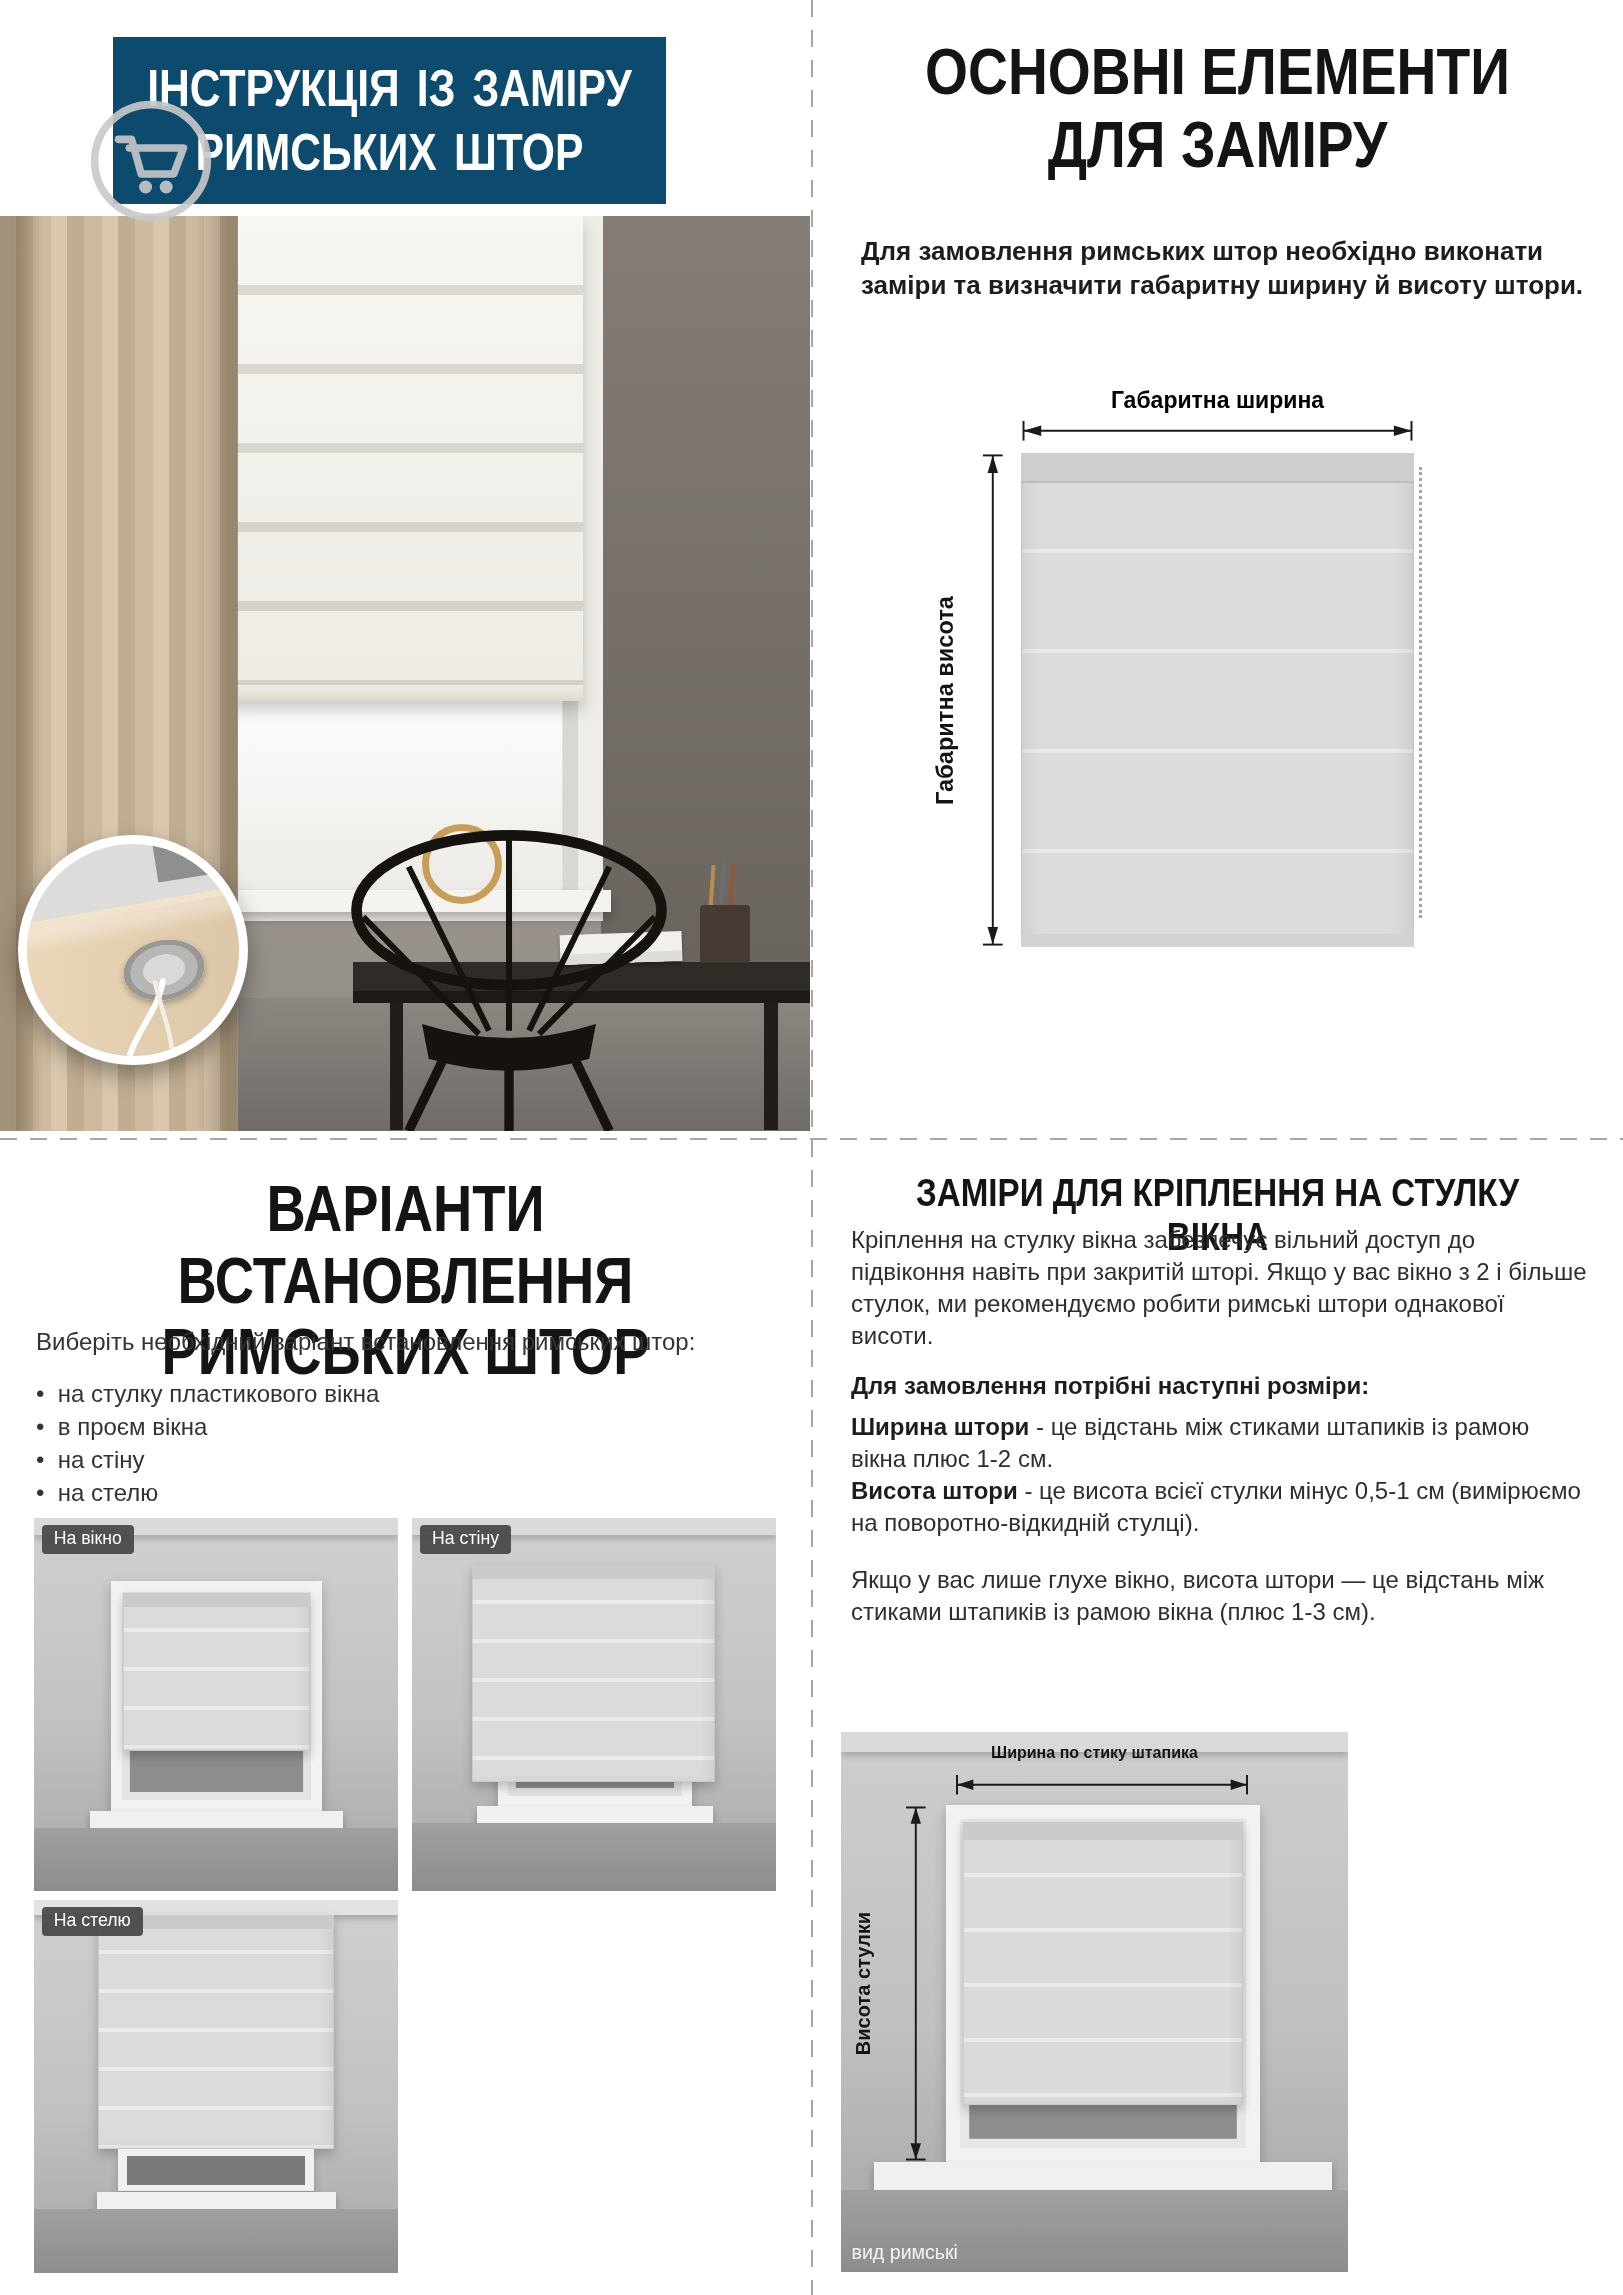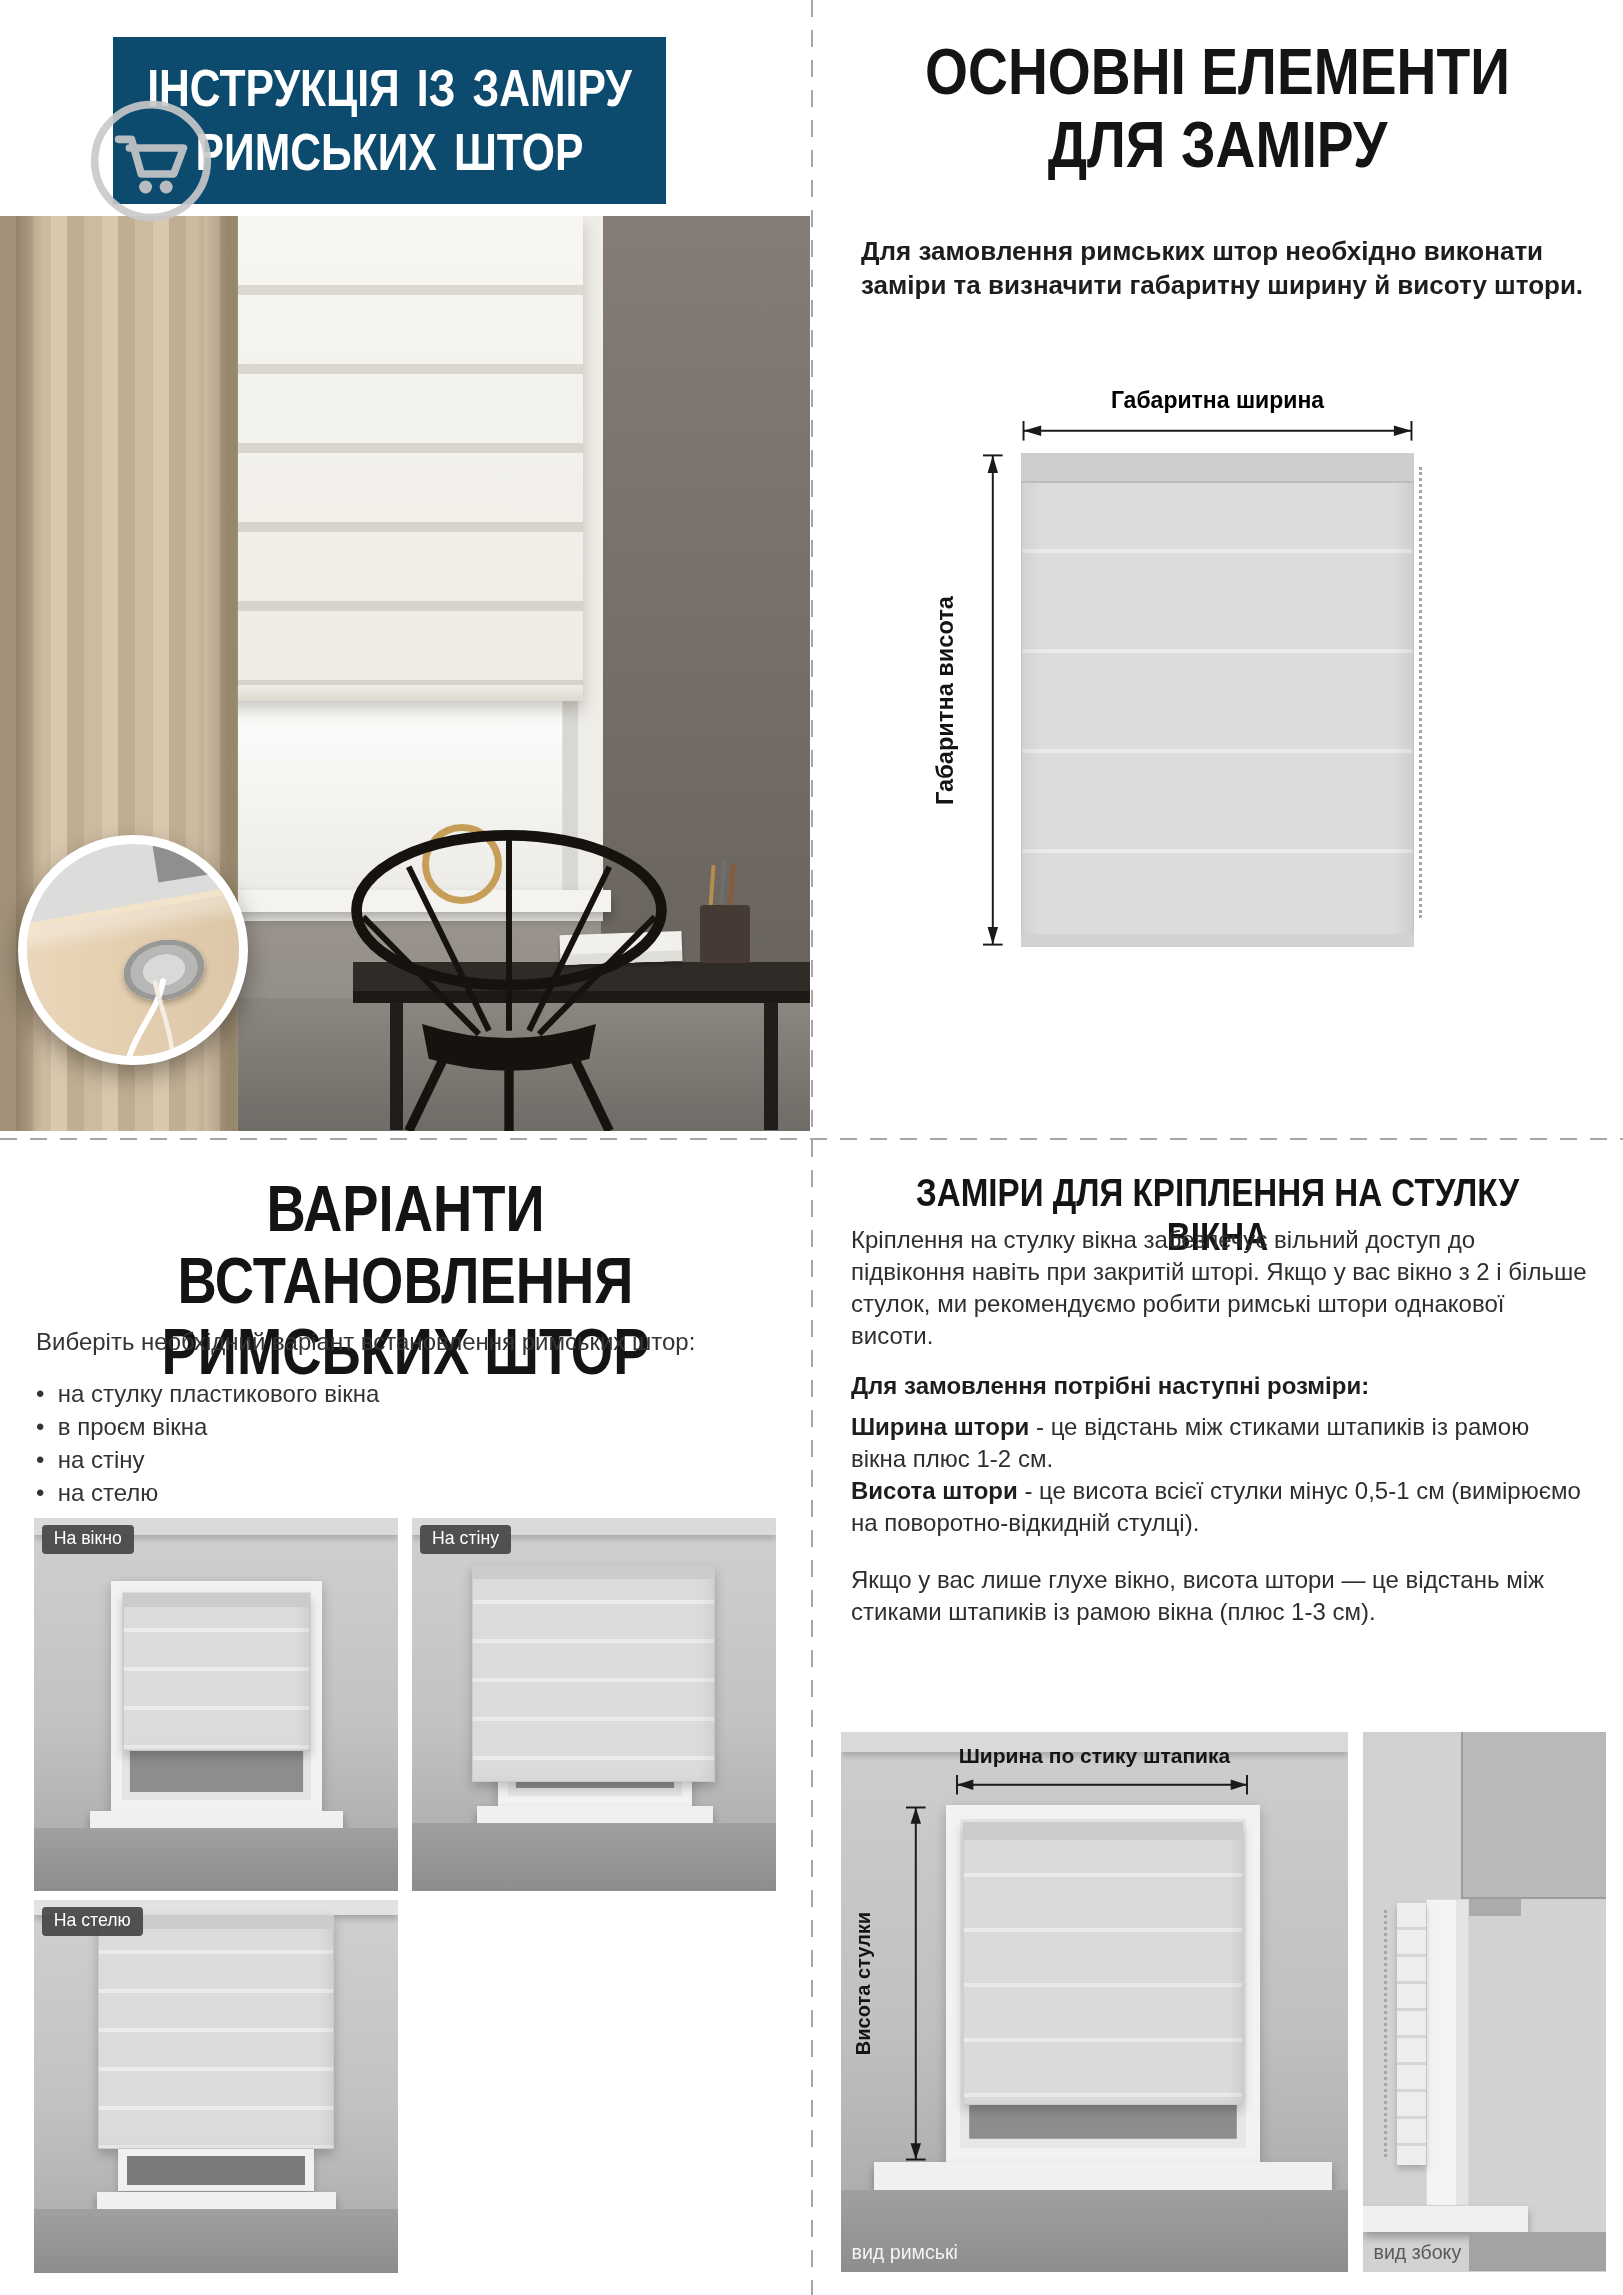--- a/index.html
+++ b/index.html
@@ -130,21 +130,21 @@
     box-shadow:0 3.9px 6.5px rgba(0,0,0,.2); }
 
   
   .br-para { position:absolute; left:39px; width:739px; font-size:24px; line-height:1.33; color:#2e2e2e; }
   .bold { font-weight:700; color:#1d1d1d; }
   .br-diagrams { position:absolute; left:0; top:592px; width:811px; height:540px; }
   .scene { position:absolute; overflow:hidden; background:linear-gradient(180deg,#cecece 0%,#c0c0c0 55%,#a5a5a5 100%); }
   .front-scene { left:29px; top:0; width:507px; height:540px; }
   .side-scene { left:551px; top:0; width:243px; height:540px; background:#d2d2d2; }
   .scene .caption { position:absolute; left:10.5px; bottom:7.9px; color:#f4f4f4; font-size:19.6px; z-index:5; }
-  .fs-wlabel { position:absolute; left:0; top:11.8px; width:100%; text-align:center; font-size:21px; font-weight:700; color:#141414; }
+  .fs-wlabel { position:absolute; left:0; top:11.8px; width:100%; text-align:center; font-size:16px; font-weight:700; color:#141414; }
   .fs-hlabel { left:7.9px; top:73px; width:30px; height:357px; font-size:20px; }
   .fs-win { left:105px; top:73px; width:314px; height:357px; border-width:14.4px;
     box-shadow: inset 0 0 0 9.2px #e7e7e7, 0 5.2px 11.8px rgba(0,0,0,.22); }
   .fs-blind { left:122px; top:90px; width:280px; height:283px;
     background: repeating-linear-gradient(180deg,#dadada 0 51px,#eaeaea 51px 55px); }
   .fs-blind::before { height:18.3px; }
   .fs-sill { left:33px; top:430px; width:458px; height:27.5px; }
   .fs-below { height:82px; }
 
   .ss-wallblock { position:absolute; left:98px; top:0; width:145px; height:167px; background:#b9b9b9;
@@ -354,28 +354,18 @@
 
         <div class="vlabel fs-hlabel">
           <span>Висота стулки</span>
         </div>
 
         <div class="sill fs-sill"></div>
         <div class="below fs-below"></div>
         <div class="caption">вид римські</div>
       </div>
 
-      <div class="scene side-scene">
-        <div class="ss-wallblock"></div>
-        <div class="ss-ledge"></div>
-        <div class="ss-profile"></div>
-        <div class="ss-blindstack"></div>
-        <div class="chain ss-chain"></div>
-        <div class="sill ss-sill"></div>
-        <div class="ss-bottomblock"></div>
-        <div class="caption" style="color:#5a5a5a;">вид збоку</div>
-      </div>
 
     </div>
   </section>
 
 </div>
 
 
 </body></html>

